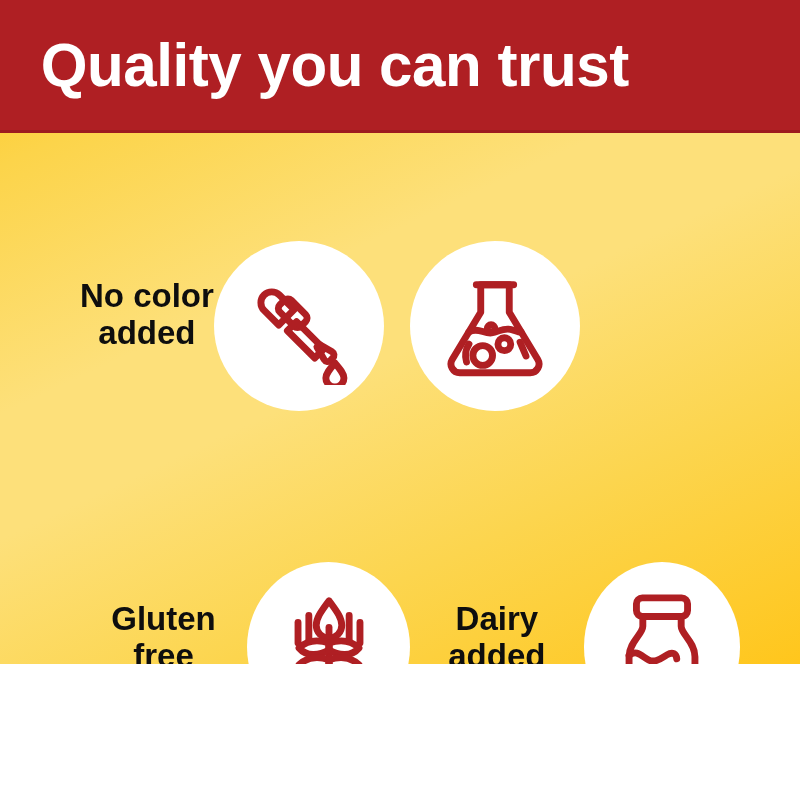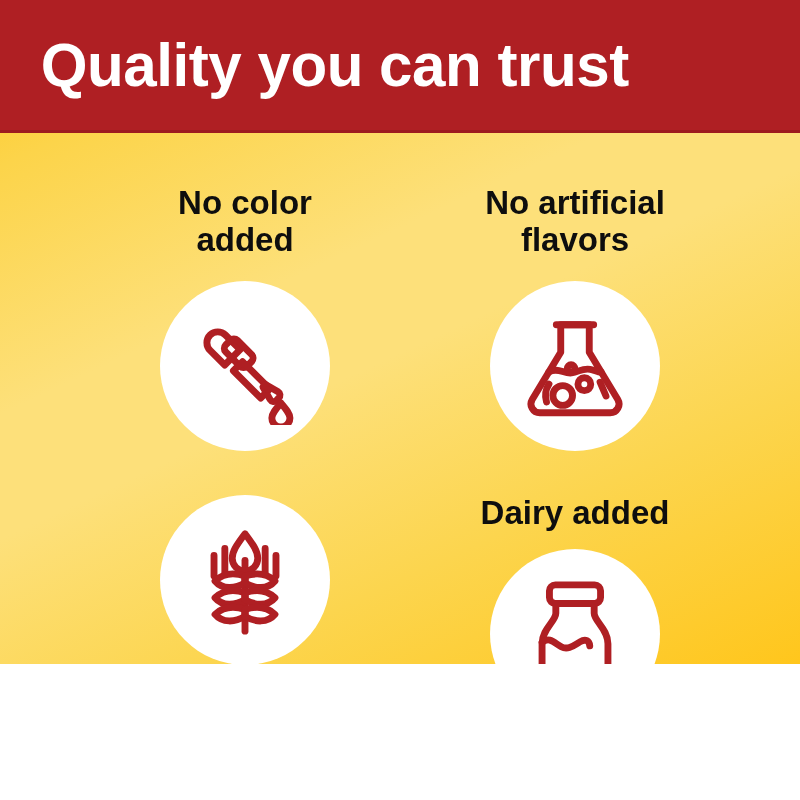--- a/index.html
+++ b/index.html
@@ -62,21 +62,20 @@
     height: 667px;
     display: grid;
     grid-template-columns: 1fr 1fr;
     grid-template-rows: 1fr 1fr;
     padding: 0 60px 0 80px;
     box-sizing: border-box;
   }
 
   .badge {
     display: flex;
-    flex-direction: column;
     align-items: center;
     justify-content: flex-start;
     padding-top: 52px;
   }
   .badge.row2 { padding-top: 28px; }
 
   .badge-label {
     color: #0E0E0E;
     font-family: "Liberation Sans", sans-serif;
     font-weight: bold;
@@ -158,22 +157,20 @@
 
           <path class="ink" d="M96.5 97.6
                                c 5.6 6.6 9.2 10.8 9.2 15.2
                                a9.2 9.2 0 0 1 -18.4 0
                                c 0 -4.4 3.6 -8.6 9.2 -15.2 Z"></path>
         </svg>
       </div>
     </div>
 
     <div class="badge">
-      <div class="badge-label">No artificial
-flavors</div>
       <div class="icon-circle">
         <svg viewBox="0 0 120 120">
 
           <path class="ink" d="M45.5 18 L45.5 46
                                L16.5 94
                                a9 9 0 0 0 7.7 13.6
                                L95.8 107.6
                                a9 9 0 0 0 7.7 -13.6
                                L74.5 46 L74.5 18 Z"></path>
 
@@ -188,20 +185,21 @@
           <circle class="ink" cx="69.5" cy="78.5" r="6.5"></circle>
           <circle class="ink" cx="56" cy="62.5" r="3.8"></circle>
 
           <path class="ink" d="M33.5 78.5 a22 22 0 0 0 -2.5 18"></path>
           <path class="ink" d="M85.5 76.5 L91.5 90.5"></path>
         </svg>
       </div>
     </div>
 
     <div class="badge row2">
+      <div class="badge-label">Gluten free</div>
       <div class="icon-circle">
         <svg viewBox="0 0 120 120">
 
           <path class="ink" d="M60 40 L60 112"></path>
 
           <path class="ink" d="M60 13
                                c 9 12 13 18 13 25
                                a13 13 0 0 1 -26 0
                                c 0 -7 4 -13 13 -25 Z"></path>
 

